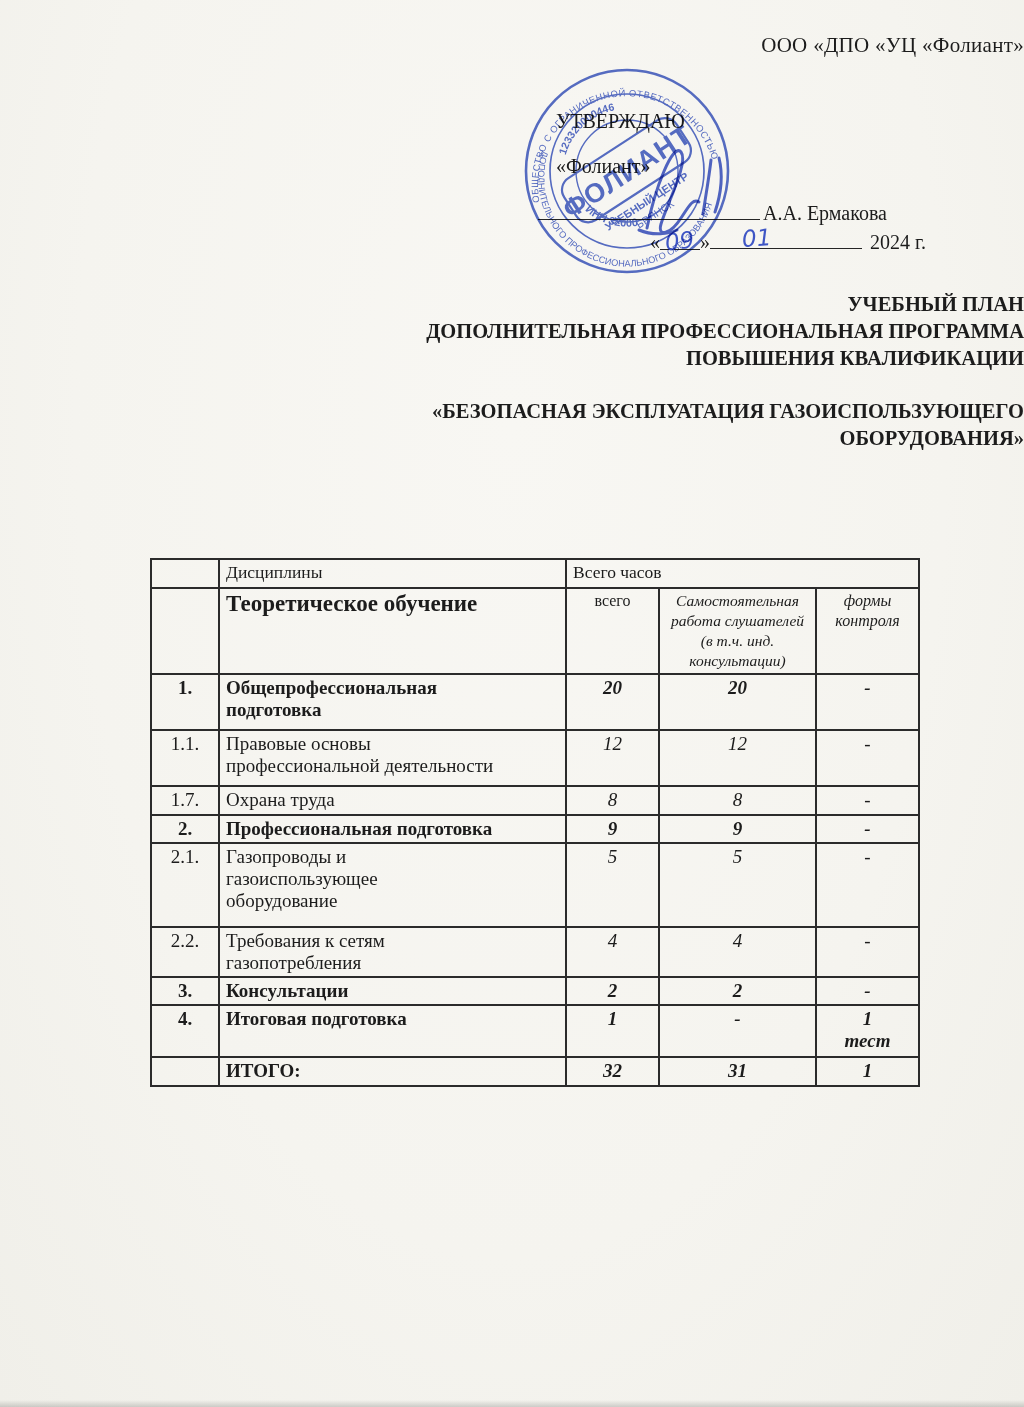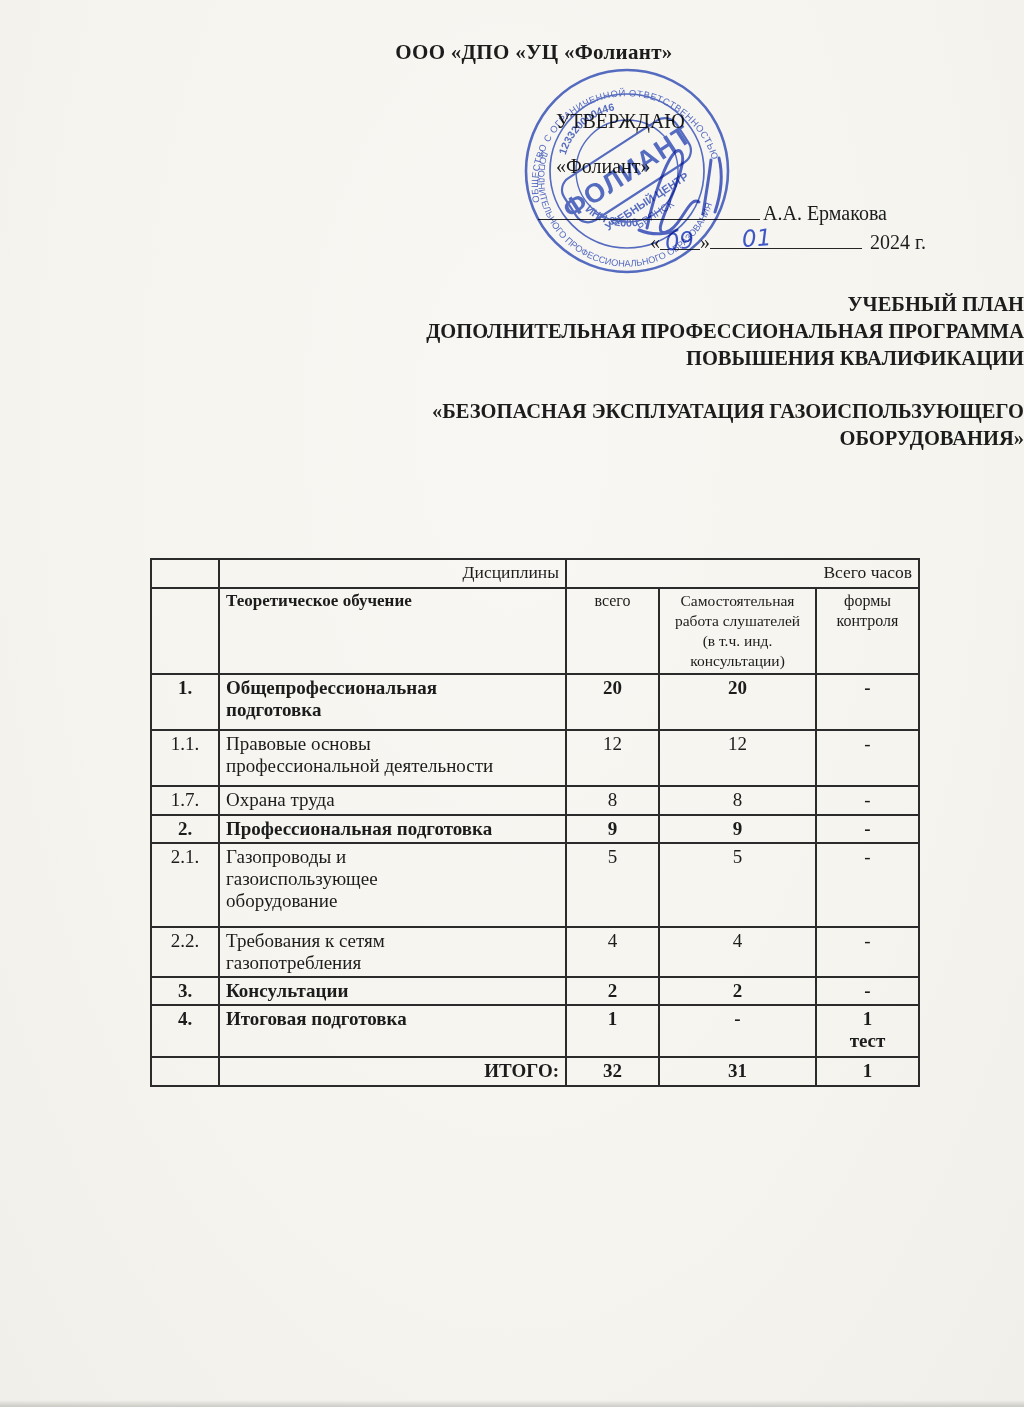--- a/index.html
+++ b/index.html
@@ -8,21 +8,21 @@
     background: radial-gradient(ellipse at 50% 30%, #f8f7f3 0%, #f5f4ef 60%, #f0efe9 100%);
     font-family:"Liberation Serif", serif; color:#1c1c1c; overflow:hidden;
   }
   .page::after{
     content:''; position:absolute; left:0; right:0; bottom:0; height:7px;
     background:linear-gradient(to bottom, rgba(0,0,0,0), rgba(0,0,0,0.16));
   }
 
   .org-header{
     position:absolute; top:33px; left:44px; width:980px;
-    text-align:center; font-size:21px; font-weight:bold; letter-spacing:0.3px;margin-top:7px;
+    text-align:right; font-size:21px; font-weight:normal; letter-spacing:0.3px;
   }
 
   
   .approval{ position:absolute; left:538px; top:90px; width:400px; font-size:20px; line-height:26.5px; }
   .approval p{ margin:18px; }
   .sig-row{ margin-top:19px; white-space:nowrap; height:27px; }
   .sig-line{ display:inline-block; width:222px; height:21px; border-bottom:1.6px solid #252525; }
   .signer{ margin-left:3px; }
   .date-row{ margin-top:2px; margin-left:112px; white-space:nowrap; height:28px; }
   .day-line{ display:inline-block; width:40px; height:21px; border-bottom:1.6px solid #252525; text-align:center; }
@@ -42,27 +42,27 @@
     text-align:right; font-size:20.5px; font-weight:bold; line-height:27px;
   }
   .title-spacer{ height:26px; }
 
   
   .tbl{
     position:absolute; left:150px; top:558px; width:768px;
     border-collapse:collapse; table-layout:fixed; font-size:19px;
   }
   .tbl td{ border:2px solid #2b2b2b; padding:2px 6px; vertical-align:top; }
-  .center{ text-align:right; }
+  .center{ text-align:left; }
   .c-num{ text-align:center; padding-top:3px; }
   .c-name{ padding-left:8px; white-space:pre-line; }
-  .c-val{ text-align:center; white-space:pre-line; }
+  .c-val{ text-align:center; white-space:pre-line;font-style:italic; }
   .bold{ font-weight:bold; }
   .hdr1 td{ font-size:17.5px; padding-top:2px; }
-  .section-cell{ font-weight:bold; font-size:17px; padding-left:10px; }
+  .section-cell{ font-weight:bold; font-size:23px; padding-left:10px; }
   .small-hdr{ font-size:16px; line-height:20px; text-align:center; padding-top:4px; }
   .long-hdr{ font-size:15.5px; line-height:20px; }
   .h29{ height:29px; } .h76{ height:76px; } .h56{ height:56px; } .h27{ height:27px; }
   .h81{ height:84px; } .h47{ height:47px; } .h28{ height:28px; } .h52{ height:52px; }
 
   .stamp text{ font-family:"Liberation Sans", sans-serif; fill:#3a55c2; }
   .stamp .thin{ letter-spacing:0.5px; }
 </style>
 </head>
 <body>

